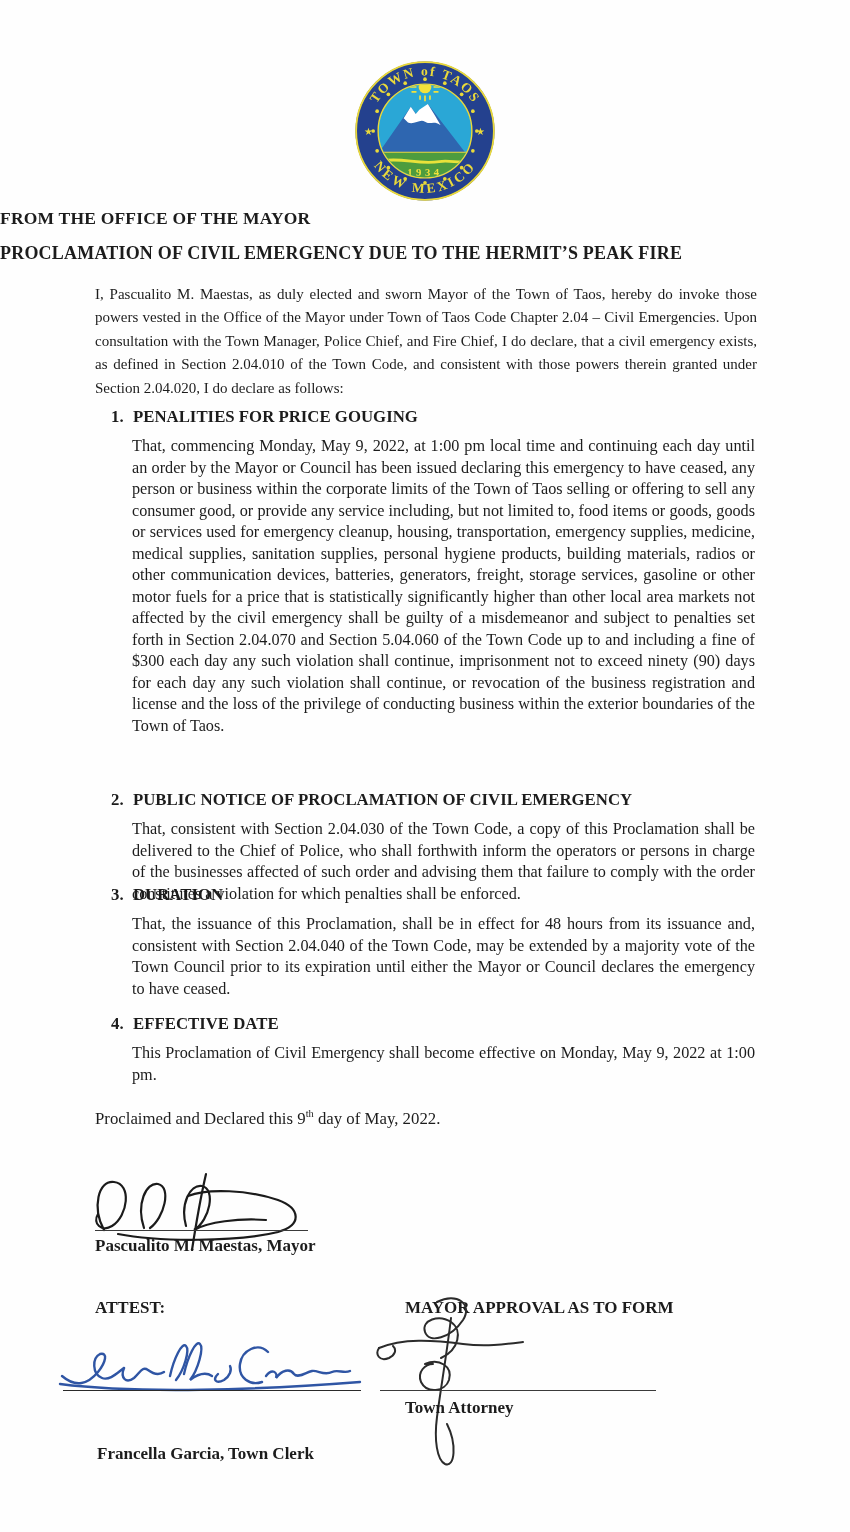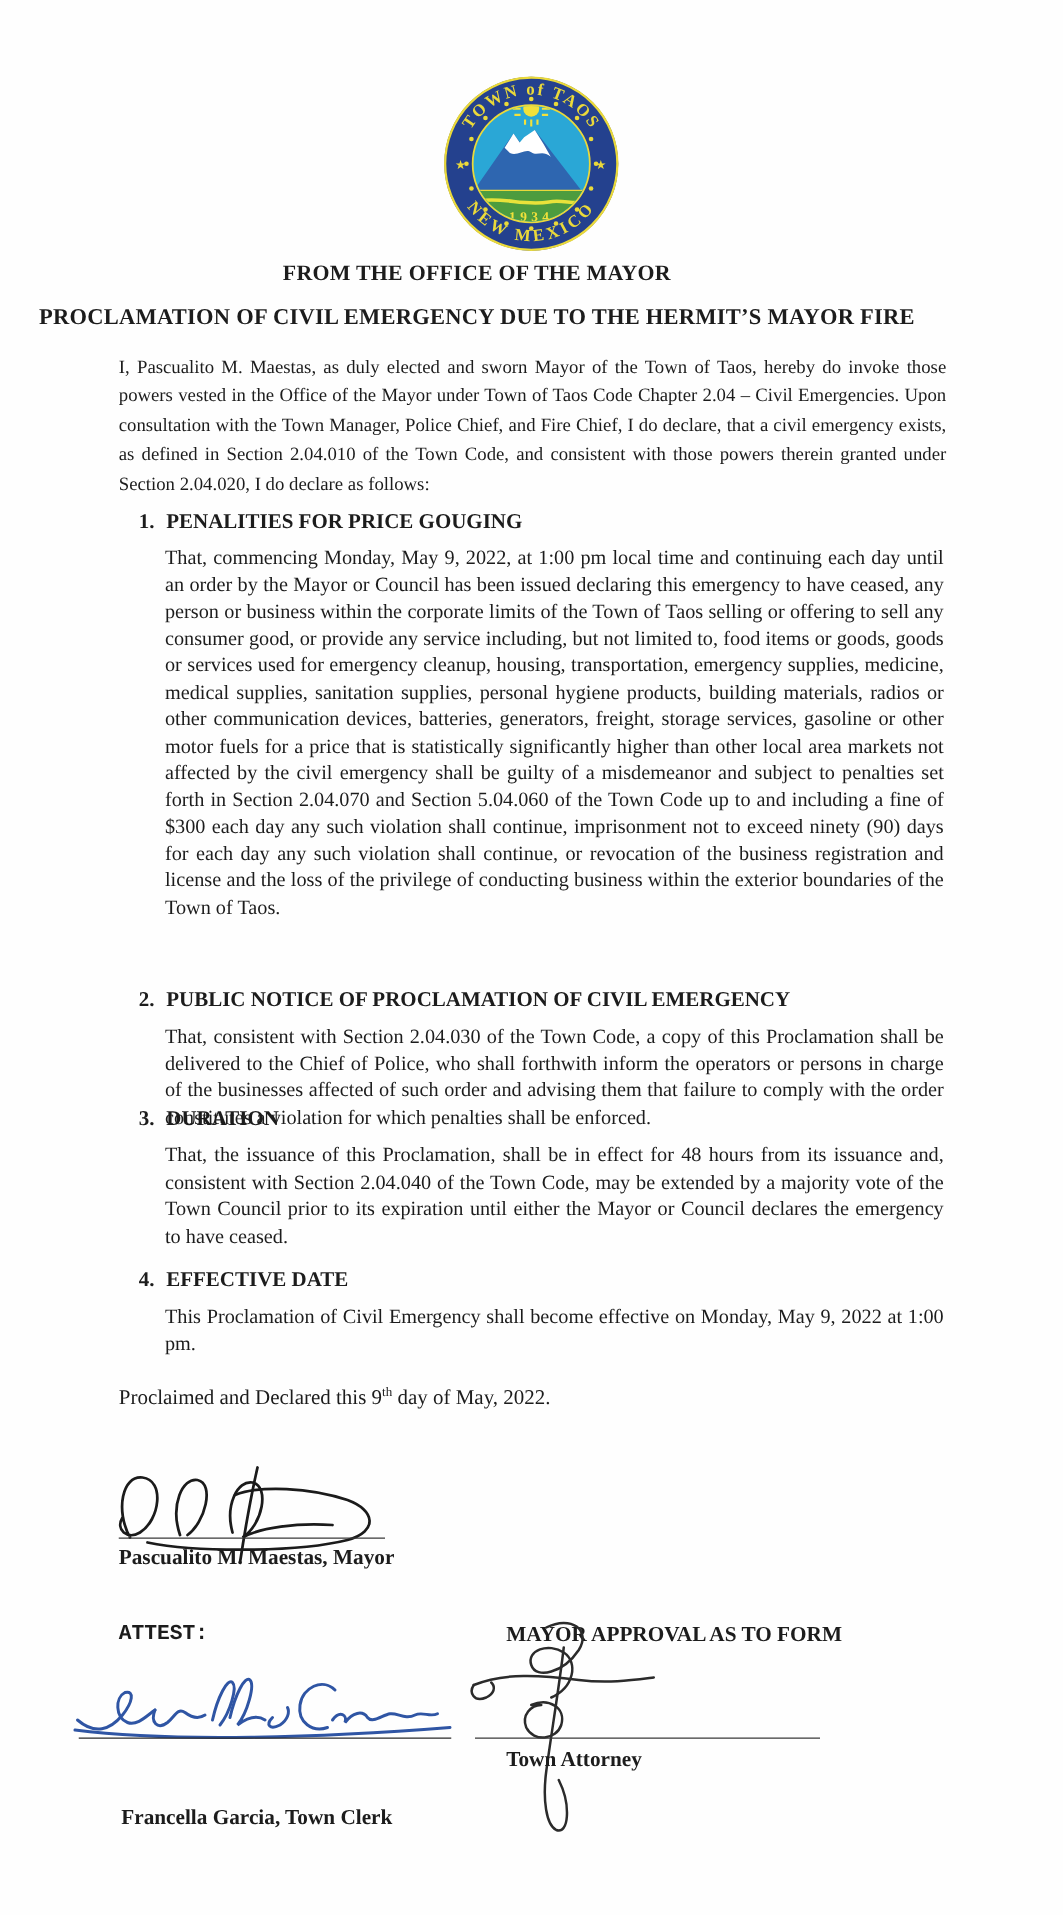--- a/index.html
+++ b/index.html
@@ -1,42 +1,42 @@
 <!DOCTYPE html>
 <html><head>
 <meta charset="utf-8">
 <style>
   html,body { margin:0; padding:0; background:#e8e8e8; }
   .page {
     position:relative; width:850px; height:1532px; margin:0 auto;
     background:#fefefe; overflow:hidden;
     font-family:"Liberation Serif", serif; color:#1c1c1c;
   }
-  .centered { position:absolute; left:0; width:763px; text-align:center; }
+  .centered { position:absolute; left:0; width:763px; text-align:left; }
   .office-line { top:208px; font-weight:bold; font-size:17.5px; letter-spacing:0.2px; }
   .title-line  { top:243px; font-weight:bold; font-size:18px; letter-spacing:0.2px; }
   .intro {
     position:absolute; left:95px; top:283px; width:662px;
     font-size:15px; line-height:23.4px; text-align:justify;
   }
   .section { position:absolute; left:95px; width:662px; }
   .sec-head { font-weight:bold; font-size:16.8px;margin-top:17px; }
   .sec-num  { display:inline-block; width:22px; margin-left:16px; }
   .sec-body {
     margin-left:37px; width:623px; margin-top:9px;
     font-size:16.2px; line-height:21.5px; text-align:justify;
   }
   .sec-1 { top:390px; } .sec-2 { top:773px; } .sec-3 { top:868px; } .sec-4 { top:997px; }
   .declaration { position:absolute; left:95px; top:1108px; font-size:16.8px; }
   .declaration sup { font-size:0.62em; }
   .sig-label { position:absolute; font-weight:bold; font-size:17px; }
   .sig-line  { position:absolute; border-top:1.6px solid #3a3a3a; height:0; }
   .sig-svg   { position:absolute; pointer-events:none; }
   .mayor-label    { left:95px;  top:1236px; }
-  .attest-head    { left:95px;  top:1298px;font-family:Liberation Mono, monospace; }
+  .attest-head    { left:95px;  top:1298px; }
   .legal-head     { left:405px; top:1298px; }
   .clerk-label    { left:97px;  top:1396px;margin-top:48px; }
   .attorney-label { left:405px; top:1398px; }
   .mayor-line    { left:95px;  top:1230px; width:213px; }
   .clerk-line    { left:63px;  top:1390px; width:298px; border-top-color:#2a2a2a; }
   .attorney-line { left:380px; top:1390px; width:276px; }
   .seal-wrap { position:absolute; left:354px; top:60px; width:142px; height:142px; }
   .seal-arc-text { font-family:"Liberation Serif", serif; font-weight:bold; fill:#ead93a; }
 </style>
 </head>
@@ -102,21 +102,21 @@
       <text class="seal-arc-text" font-size="19" letter-spacing="2.5">
         <textPath href="#arcTop" startOffset="50%" text-anchor="middle">TOWN of TAOS</textPath>
       </text>
       <text class="seal-arc-text" font-size="19" letter-spacing="4">
         <textPath href="#arcBottom" startOffset="50%" text-anchor="middle">NEW MEXICO</textPath>
       </text>
     </svg>
   </div>
 
   <div class="centered office-line">FROM THE OFFICE OF THE MAYOR</div>
-  <div class="centered title-line">PROCLAMATION OF CIVIL EMERGENCY DUE TO THE HERMIT’S MAYOR FIRE</div>
+  <div class="centered title-line">PROCLAMATION OF CIVIL EMERGENCY DUE TO THE HERMIT’S PEAK FIRE</div>
 
   <p class="intro" style="margin:0">I, Pascualito M. Maestas, as duly elected and sworn Mayor of the Town of Taos, hereby do invoke those powers vested in the Office of the Mayor under Town of Taos Code Chapter 2.04 – Civil Emergencies. Upon consultation with the Town Manager, Police Chief, and Fire Chief, I do declare, that a civil emergency exists, as defined in Section 2.04.010 of the Town Code, and consistent with those powers therein granted under Section 2.04.020, I do declare as follows:</p>
 
   <div class="section sec-1">
     <div class="sec-head">
       <span class="sec-num">1.</span><span>PENALITIES FOR PRICE GOUGING</span>
     </div>
     <div class="sec-body">That, commencing Monday, May 9, 2022, at 1:00 pm local time and continuing each day until an order by the Mayor or Council has been issued declaring this emergency to have ceased, any person or business within the corporate limits of the Town of Taos selling or offering to sell any consumer good, or provide any service including, but not limited to, food items or goods, goods or services used for emergency cleanup, housing, transportation, emergency supplies, medicine, medical supplies, sanitation supplies, personal hygiene products, building materials, radios or other communication devices, batteries, generators, freight, storage services, gasoline or other motor fuels for a price that is statistically significantly higher than other local area markets not affected by the civil emergency shall be guilty of a misdemeanor and subject to penalties set forth in Section 2.04.070 and Section 5.04.060 of the Town Code up to and including a fine of $300 each day any such violation shall continue, imprisonment not to exceed ninety (90) days for each day any such violation shall continue, or revocation of the business registration and license and the loss of the privilege of conducting business within the exterior boundaries of the Town of Taos.</div>
   </div>
 

